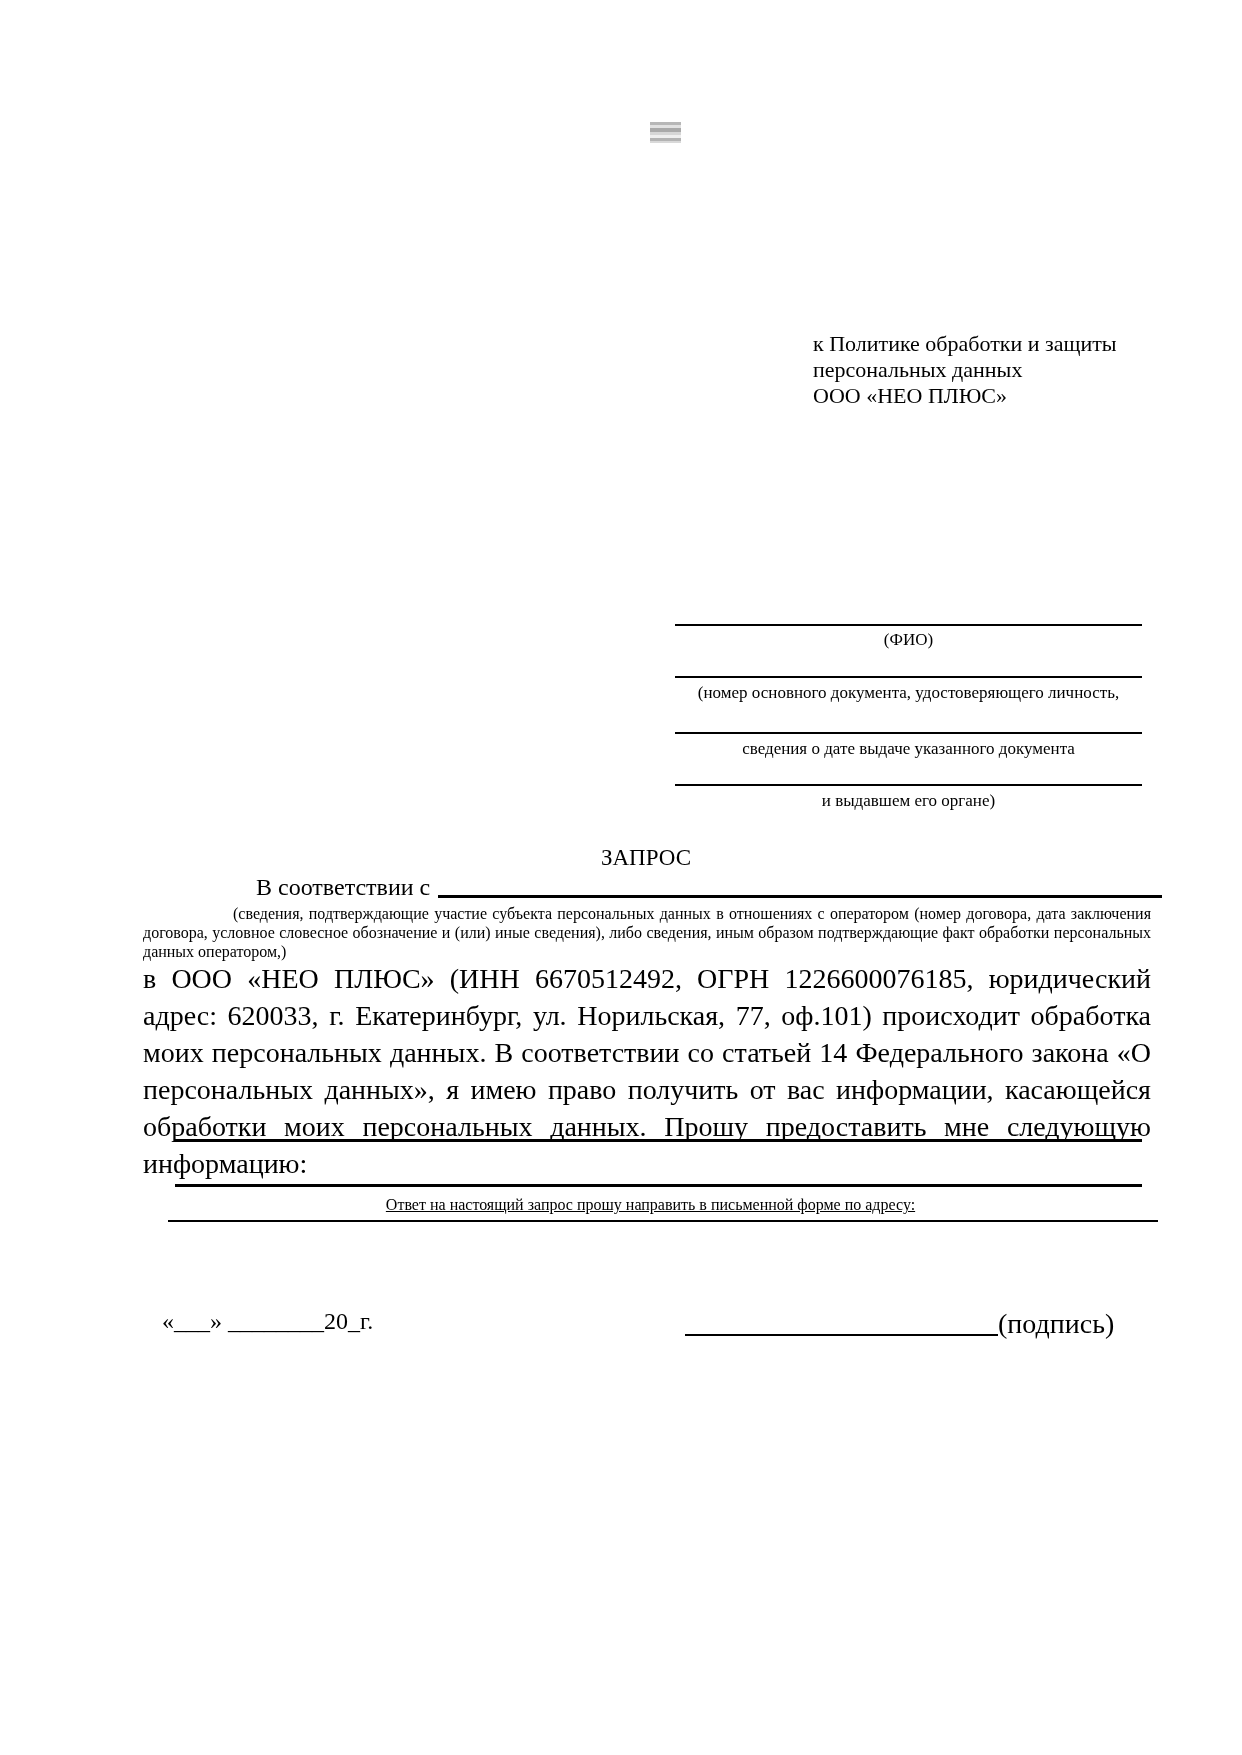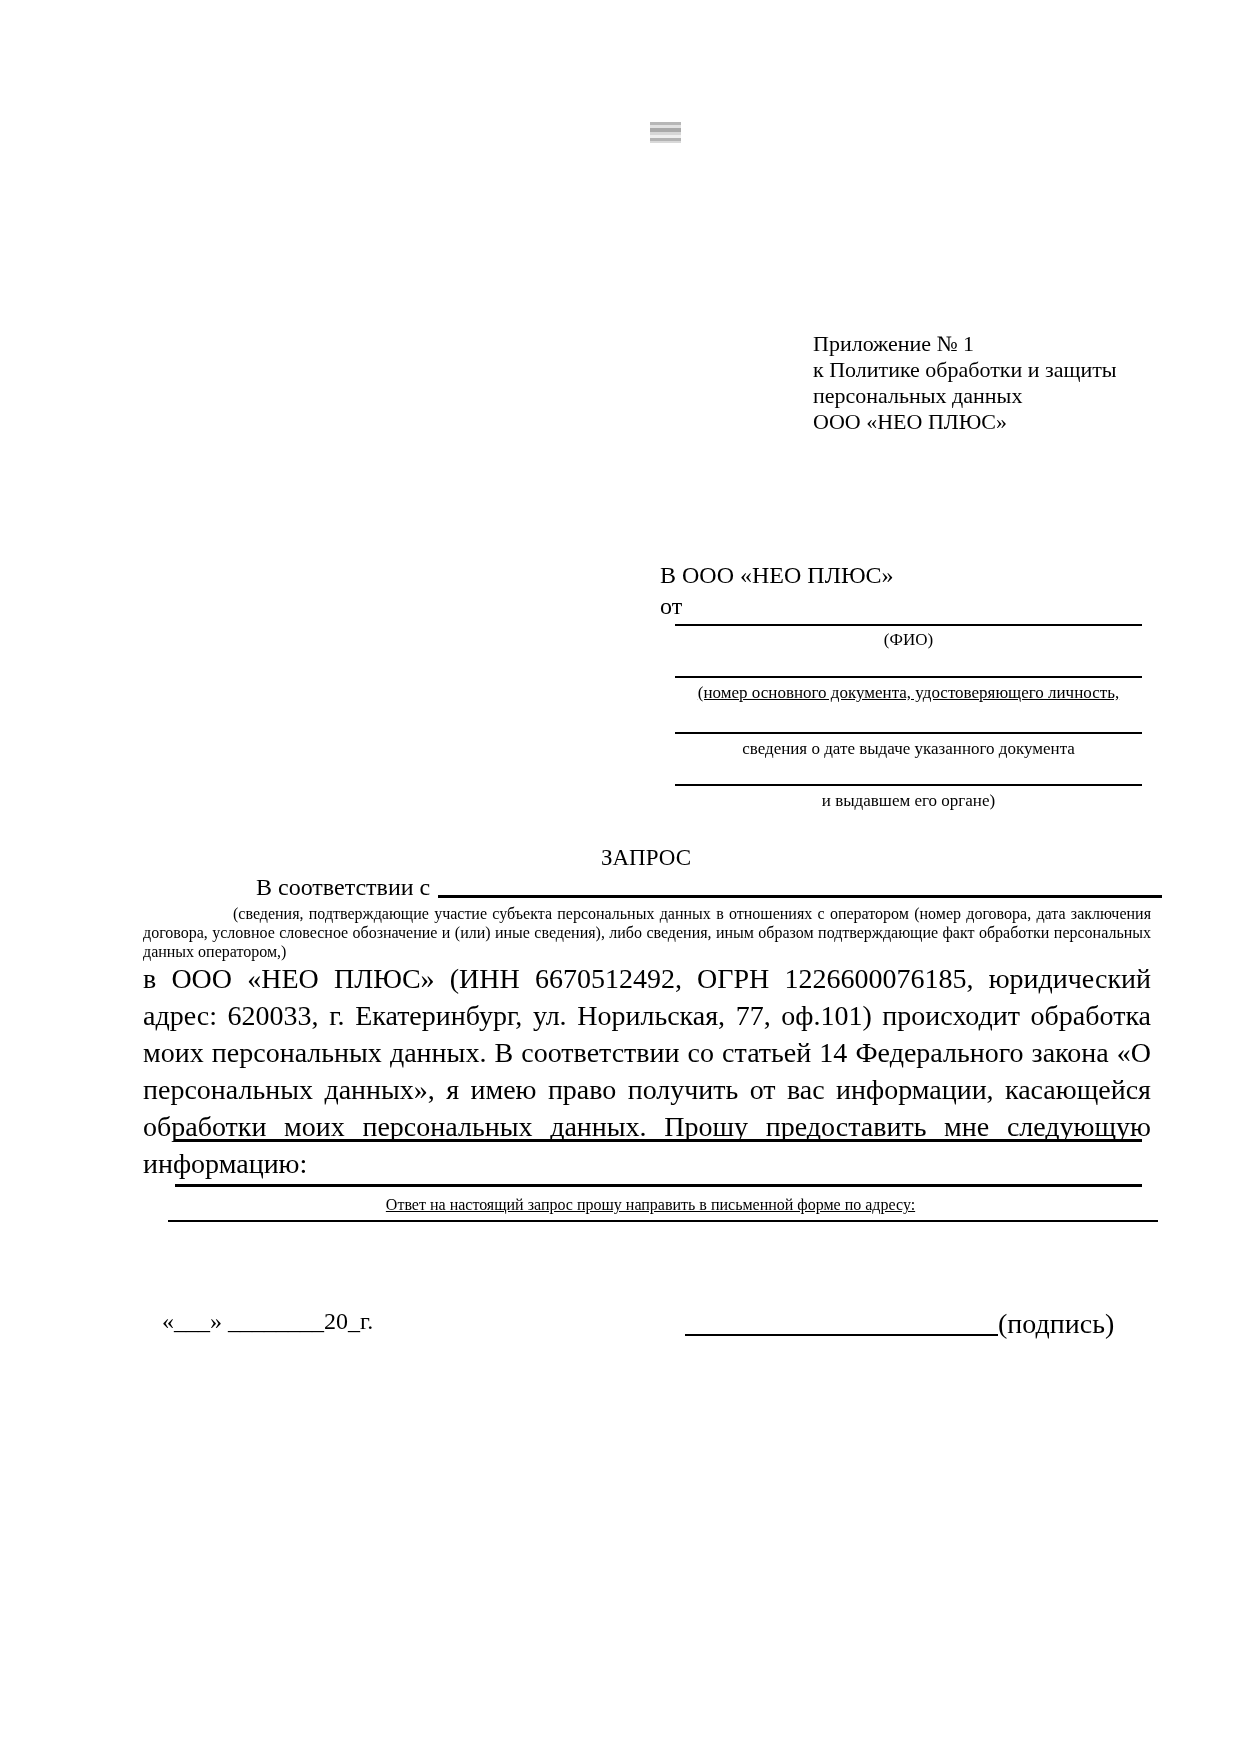--- a/index.html
+++ b/index.html
@@ -59,37 +59,32 @@
   .sig-row .fill{width:313px;border-bottom:2.5px solid #000;margin-bottom:4px;}
 </style>
 </head>
 <body>
 
 <div class="page">
 
   <div class="abs mini-img"></div>
 
   <div class="abs annex">
-    <div>Приложение № 1</div>
     <div>к Политике обработки и защиты</div>
     <div>персональных данных</div>
     <div>ООО «НЕО ПЛЮС»</div>
   </div>
 
 
-  <div class="abs addressee">
-    <div>В ООО «НЕО ПЛЮС»</div>
-    <div>от</div>
-  </div>
 
   <div class="abs fline" style="top:624px;"></div>
   <div class="abs fcap" style="top:630px;">(ФИО)</div>
 
   <div class="abs fline" style="top:676px;"></div>
-  <div class="abs fcap" style="top:683px;text-decoration:underline;">(номер основного документа, удостоверяющего личность,</div>
+  <div class="abs fcap" style="top:683px;">(номер основного документа, удостоверяющего личность,</div>
 
   <div class="abs fline" style="top:732px;"></div>
   <div class="abs fcap" style="top:739px;">сведения о дате выдаче указанного документа</div>
 
   <div class="abs fline" style="top:784px;"></div>
   <div class="abs fcap" style="top:791px;">и выдавшем его органе)</div>
 
   <div class="abs zapros">ЗАПРОС</div>
 
   <div class="abs req-row">

